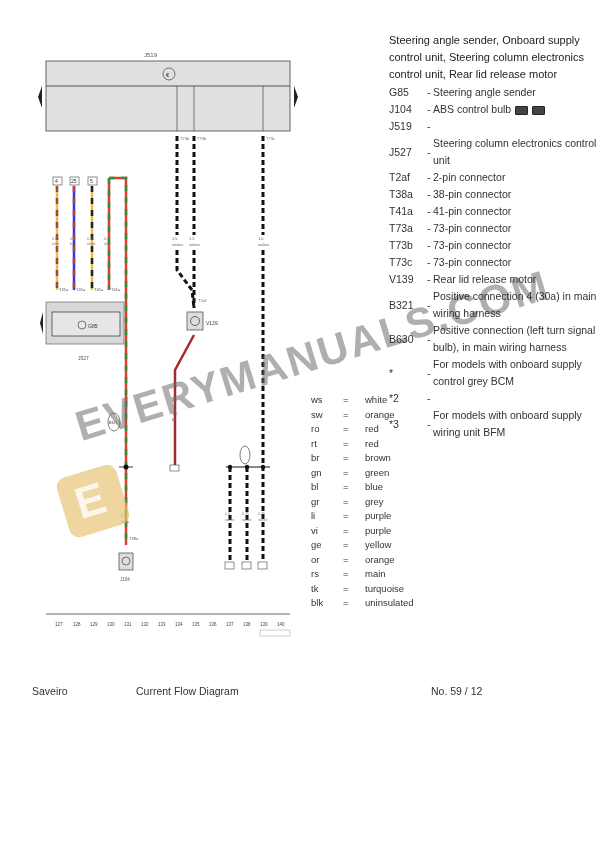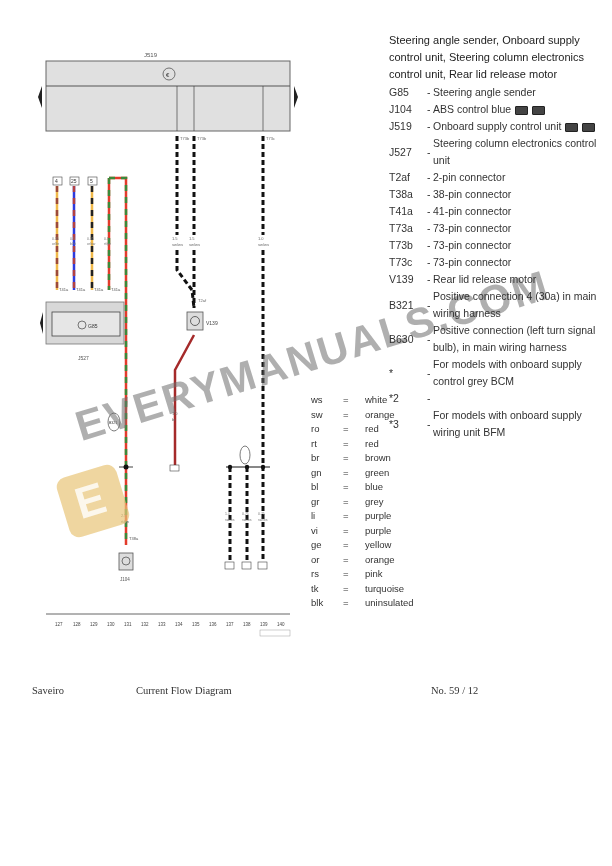--- a/index.html
+++ b/index.html
@@ -10,21 +10,21 @@
   .legend .row { display:flex; align-items:center; }
   .legend .code { width:38px; flex:none; }
   .legend .dash { width:6px; flex:none; }
   .legend .desc { flex:1; }
   .cu-icon { display:inline-block; width:11px; height:7px; background:#444; border:1px solid #222; margin-left:4px; vertical-align:middle; border-radius:1px; }
   .colors { position:absolute; left:311px; top:393px; font-size:9.5px; line-height:14.5px; color:#333; }
   .colors .crow { display:flex;gap:12px; }
   .colors .ck { width:20px; }
   .colors .ce { width:10px; }
   .footer { position:absolute; top:685px; left:0; width:612px; font-size:10.5px; color:#333; }
-  .footer span { position:absolute;font-family:Liberation Serif, serif; }
+  .footer span { position:absolute; }
   .watermark { position:absolute; left:70px; top:405px; transform:rotate(-17deg); transform-origin:left top; font-size:42px; font-weight:bold; letter-spacing:2px; color:rgba(110,110,110,0.55); white-space:nowrap; }
   .wm-logo { position:absolute; left:62px; top:470px; width:62px; height:62px; background:rgba(232,196,120,0.7); border-radius:10px; transform:rotate(-17deg); }
   .wm-logo::after { content:"E"; position:absolute; left:14px; top:5px; font-size:44px; font-weight:bold; color:rgba(255,255,255,0.8); }
 </style>
 </head>
 <body>
 
 <div class="diagram">
 <svg width="300" height="650" viewBox="0 0 300 650" xmlns="http://www.w3.org/2000/svg">
 
@@ -179,26 +179,25 @@
   <div class="title">Steering angle sender, Onboard supply control unit, Steering column electronics control unit, Rear lid release motor</div>
   <div id="legend-rows">
       <div class="row">
         <span class="code">G85</span>
         <span class="dash">-</span>
         <span class="desc"><span>Steering angle sender</span></span>
       </div>
       <div class="row">
         <span class="code">J104</span>
         <span class="dash">-</span>
-        <span class="desc"><span>ABS control blue</span><span class="cu-icon"></span><span class="cu-icon"></span></span>
+        <span class="desc"><span>ABS control bulb</span><span class="cu-icon"></span><span class="cu-icon"></span></span>
       </div>
       <div class="row">
         <span class="code">J519</span>
         <span class="dash">-</span>
-        <span class="desc"><span>Onboard supply control unit</span><span class="cu-icon"></span><span class="cu-icon"></span></span>
       </div>
       <div class="row">
         <span class="code">J527</span>
         <span class="dash">-</span>
         <span class="desc"><span>Steering column electronics control unit</span></span>
       </div>
       <div class="row">
         <span class="code">T2af</span>
         <span class="dash">-</span>
         <span class="desc"><span>2-pin connector</span></span>
@@ -317,21 +316,21 @@
       <span>yellow</span>
     </div>
     <div class="crow">
       <span class="ck">or</span>
       <span class="ce">=</span>
       <span>orange</span>
     </div>
     <div class="crow">
       <span class="ck">rs</span>
       <span class="ce">=</span>
-      <span>pink</span>
+      <span>main</span>
     </div>
     <div class="crow">
       <span class="ck">tk</span>
       <span class="ce">=</span>
       <span>turquoise</span>
     </div>
     <div class="crow">
       <span class="ck">blk</span>
       <span class="ce">=</span>
       <span>uninsulated</span>

